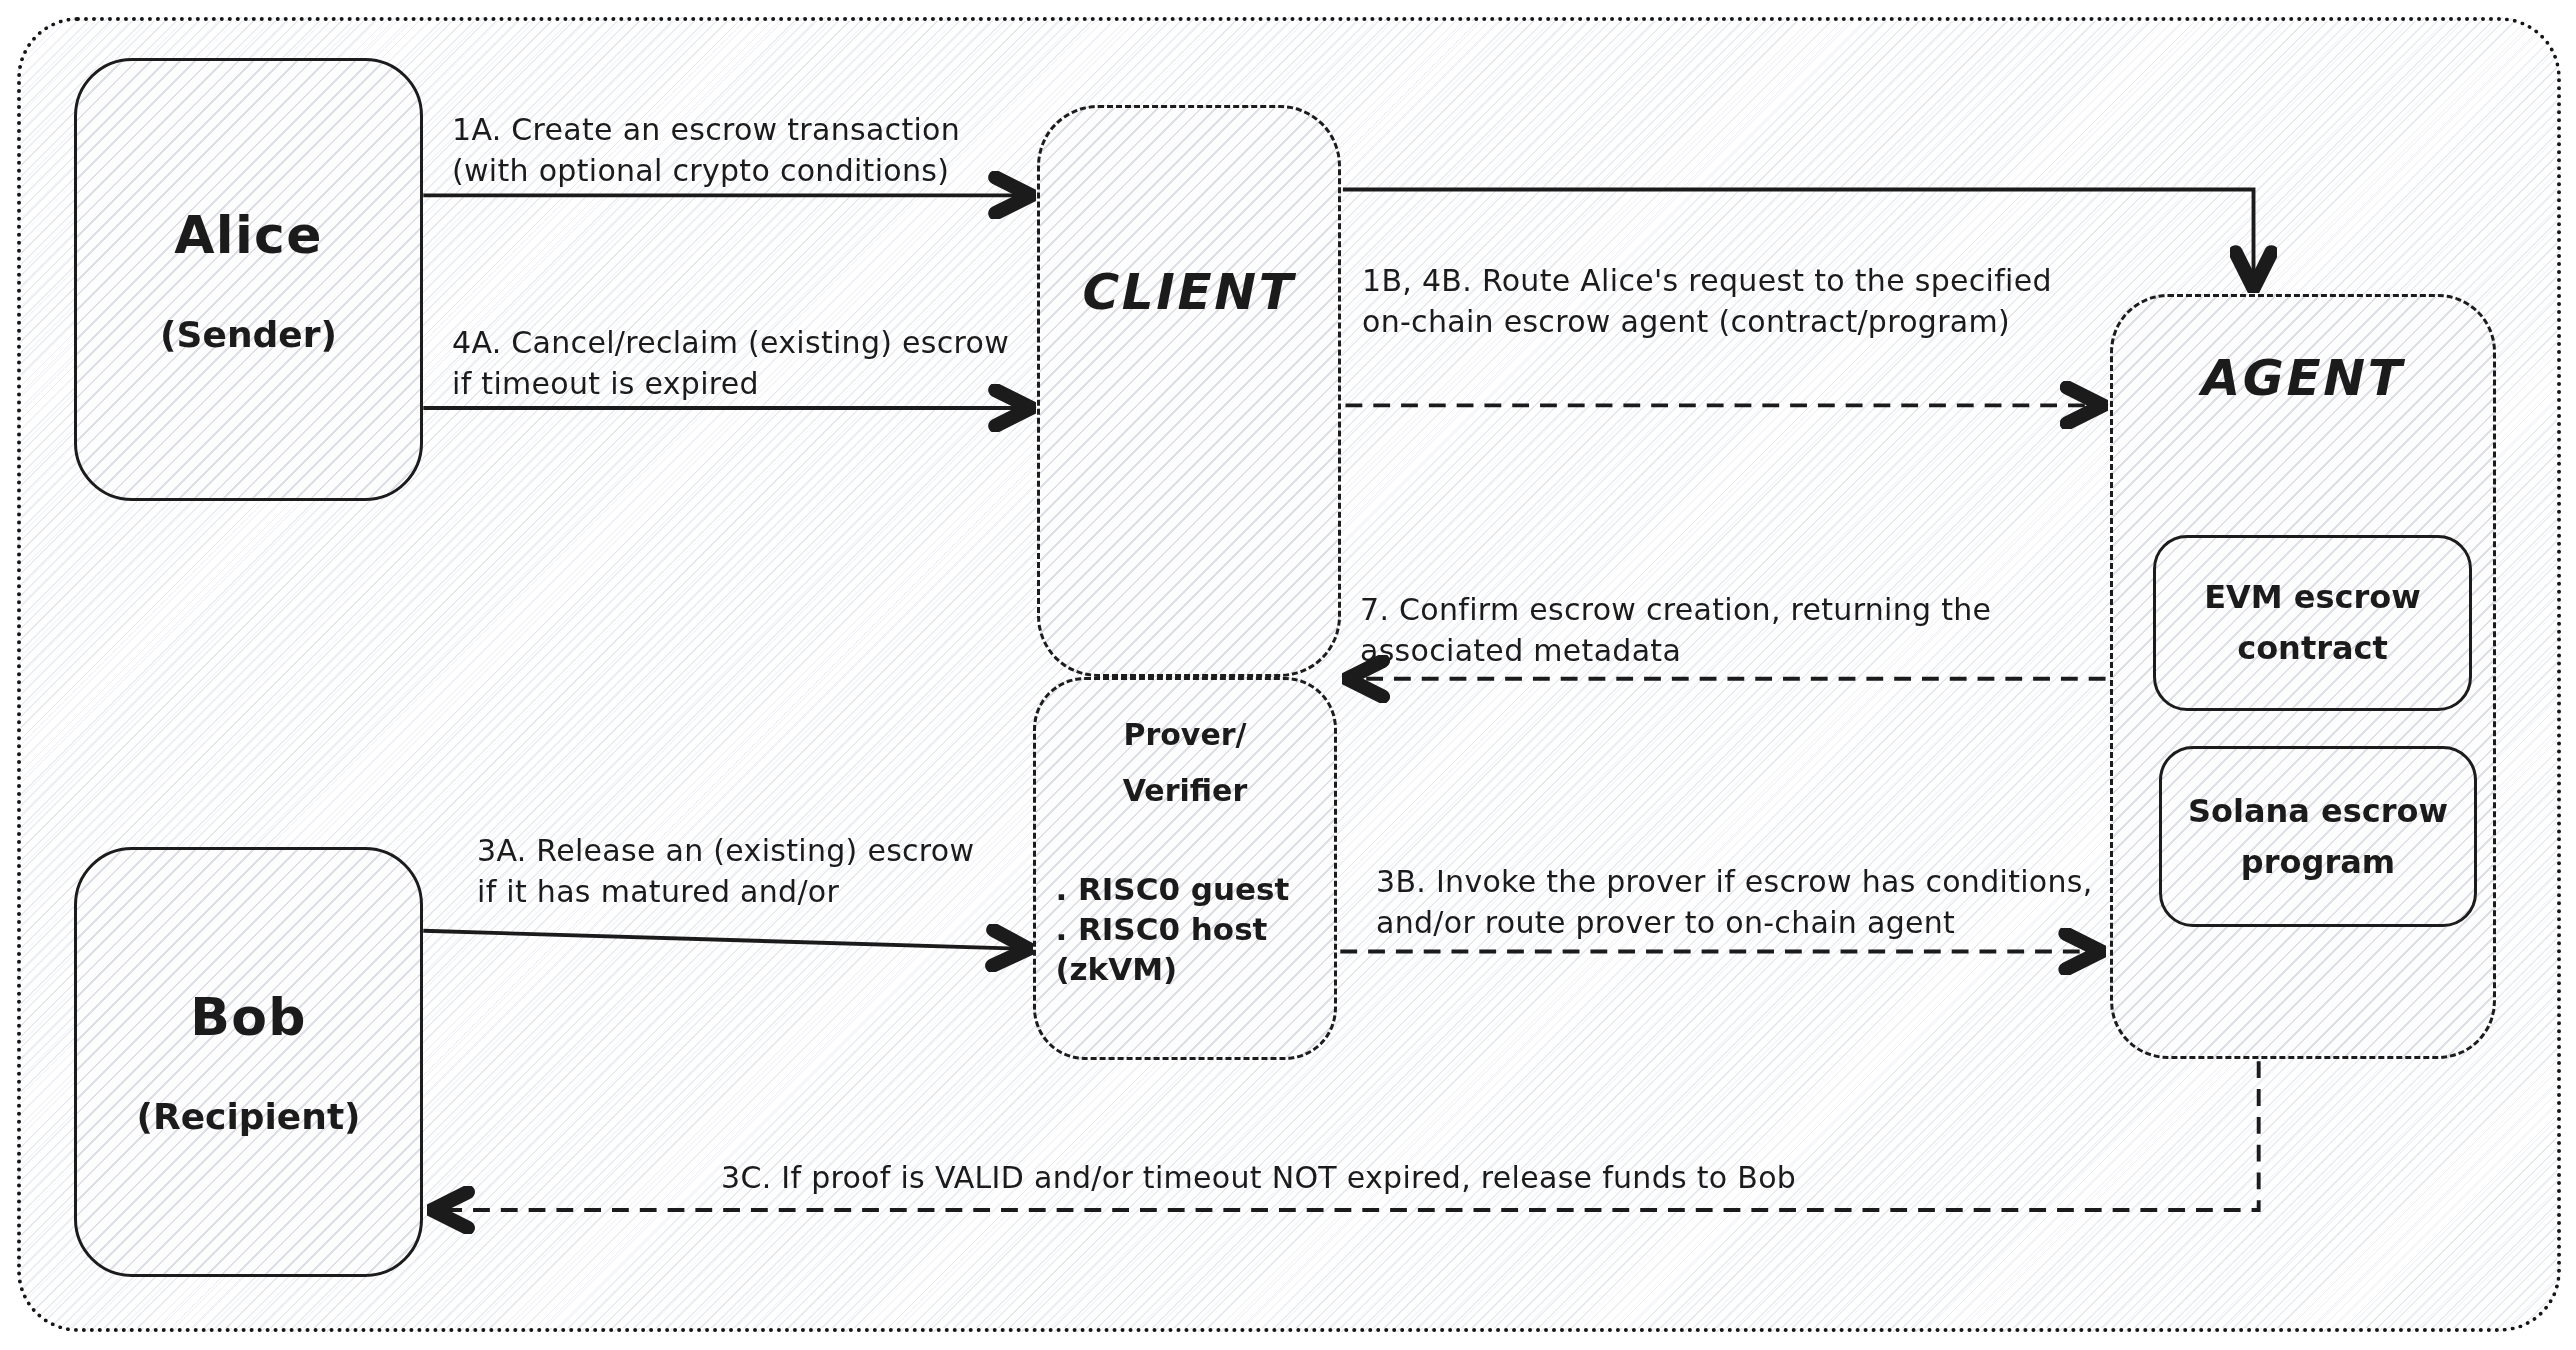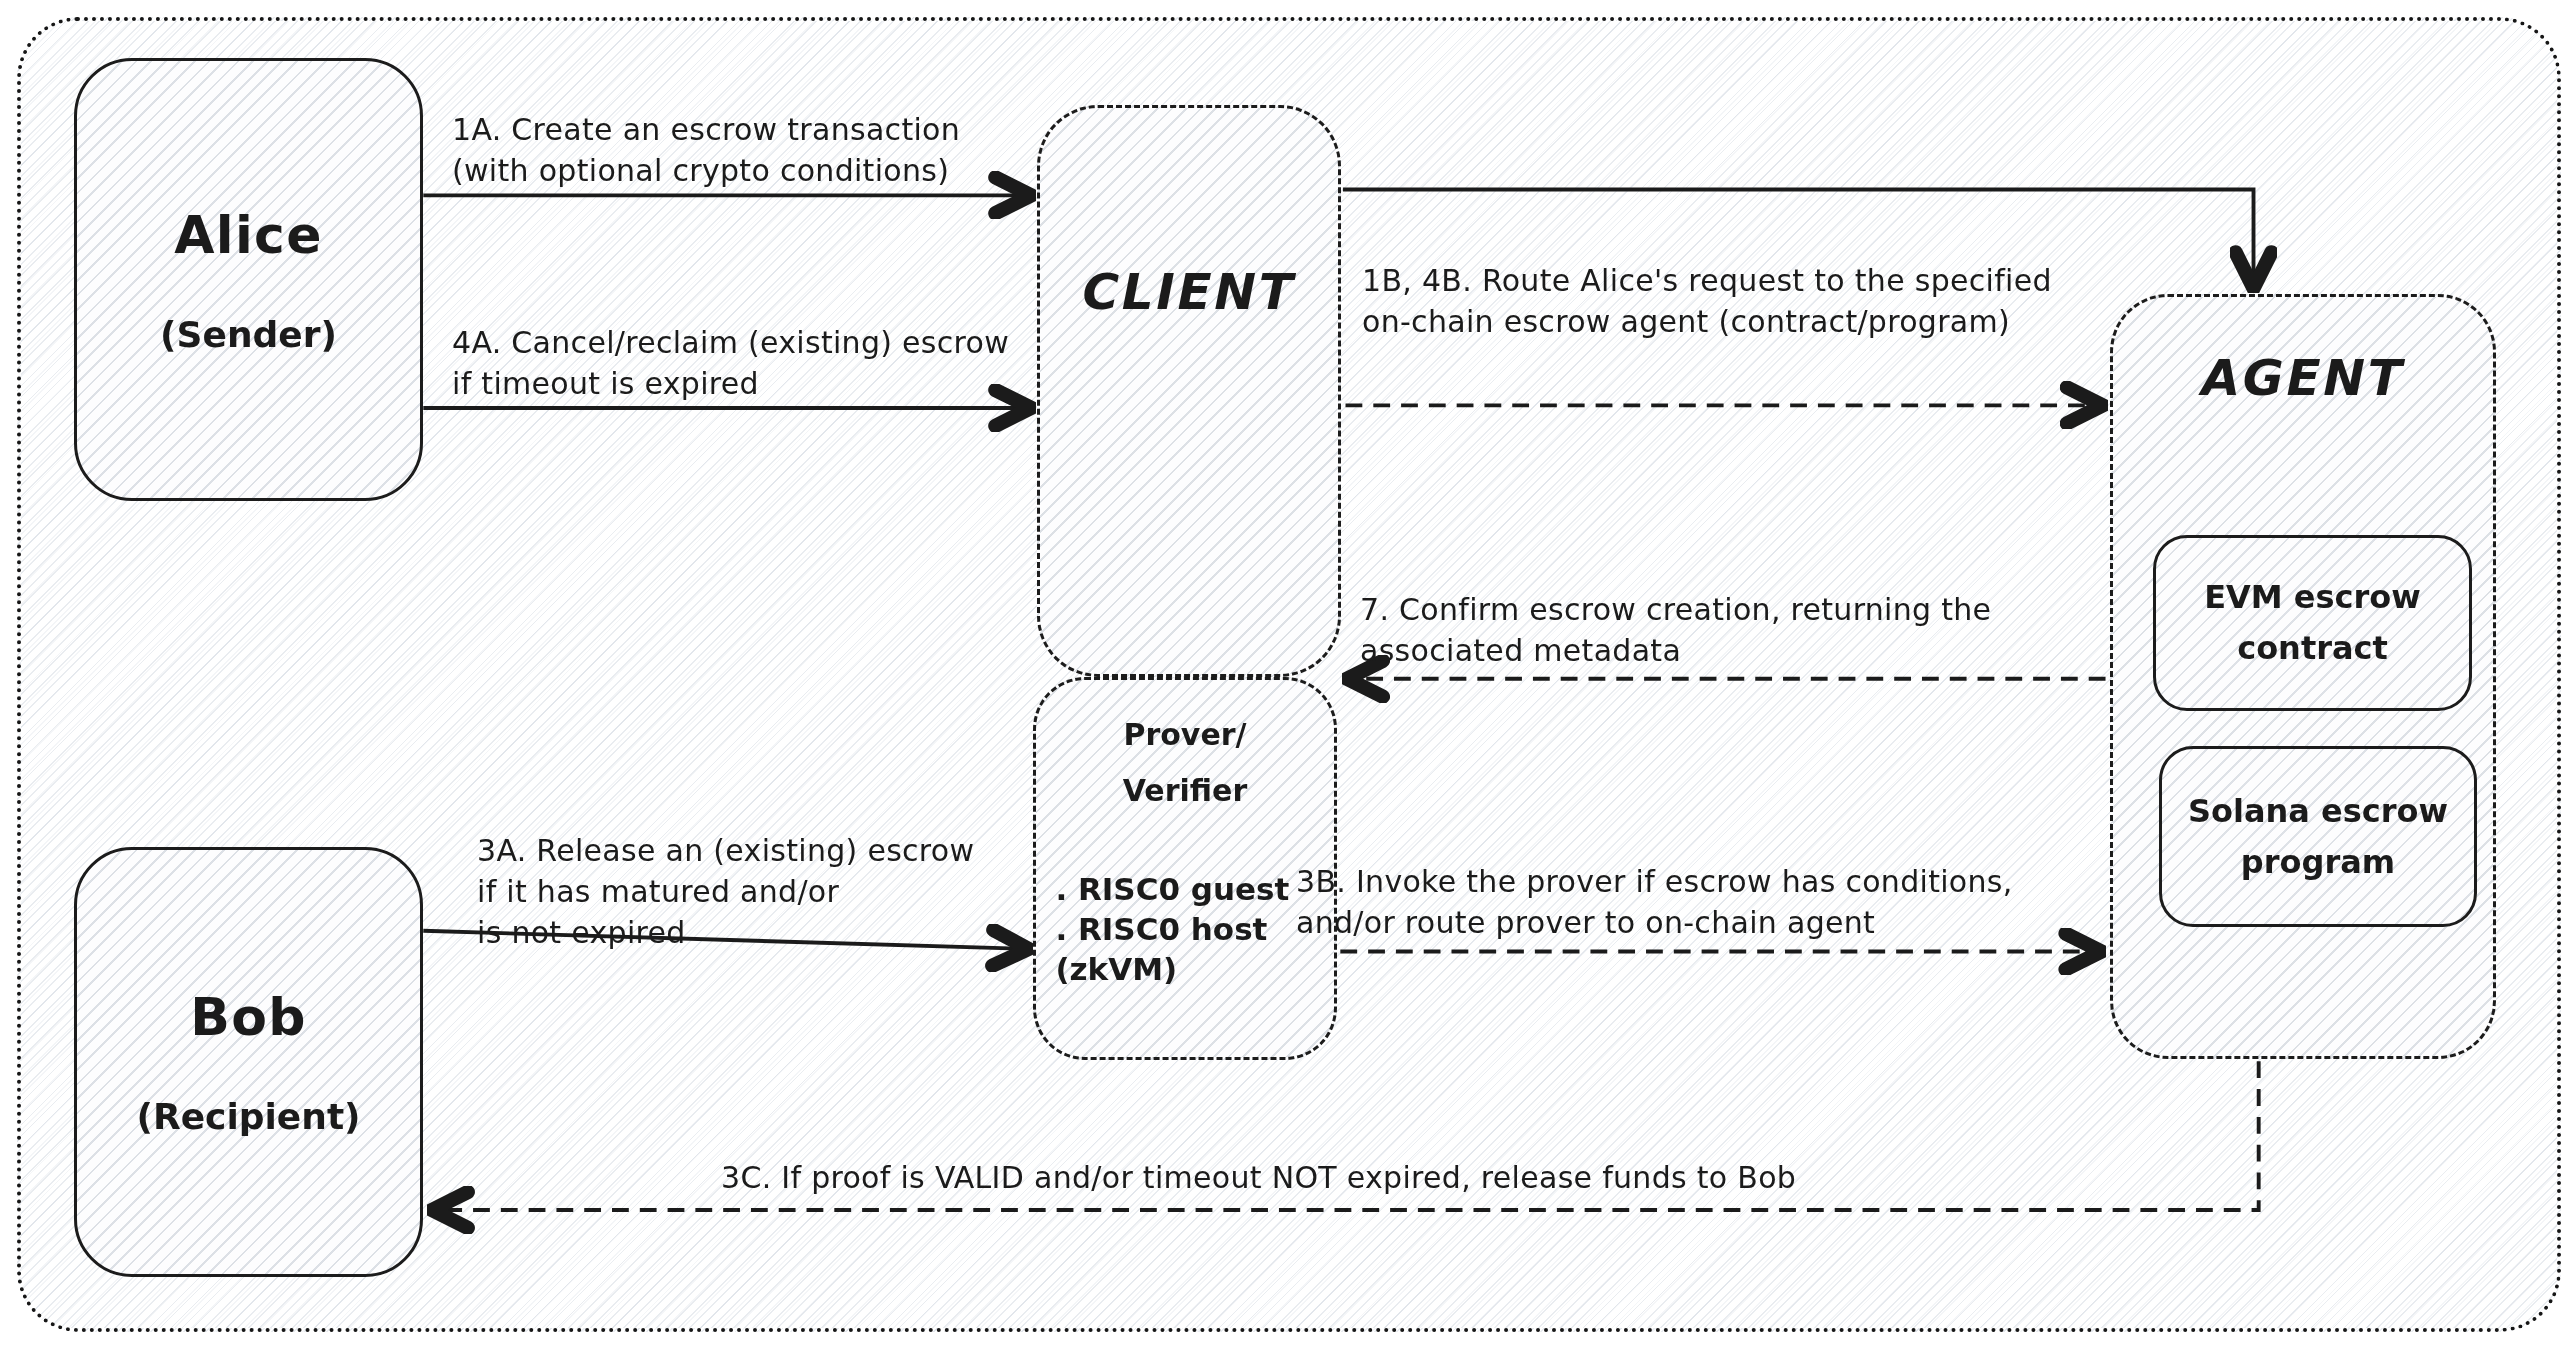--- a/index.html
+++ b/index.html
@@ -137,24 +137,23 @@
   </div>
 
   <div class="lbl" style="left:1360px;top:589px;">
     <div>7. Confirm escrow creation, returning the</div>
     <div>associated metadata</div>
   </div>
 
   <div class="lbl" style="left:477px;top:830px;">
     <div>3A. Release an (existing) escrow</div>
     <div>if it has matured and/or</div>
-    <div>is not expired</div>
   </div>
 
-  <div class="lbl" style="left:1296px;top:861px;">
+  <div class="lbl" style="left:1376px;top:861px;">
     <div>3B. Invoke the prover if escrow has conditions,</div>
     <div>and/or route prover to on-chain agent</div>
   </div>
 
   <div class="lbl" style="left:721px;top:1157px;">
     <div>3C. If proof is VALID and/or timeout NOT expired, release funds to Bob</div>
   </div>
 </div>
 
 

